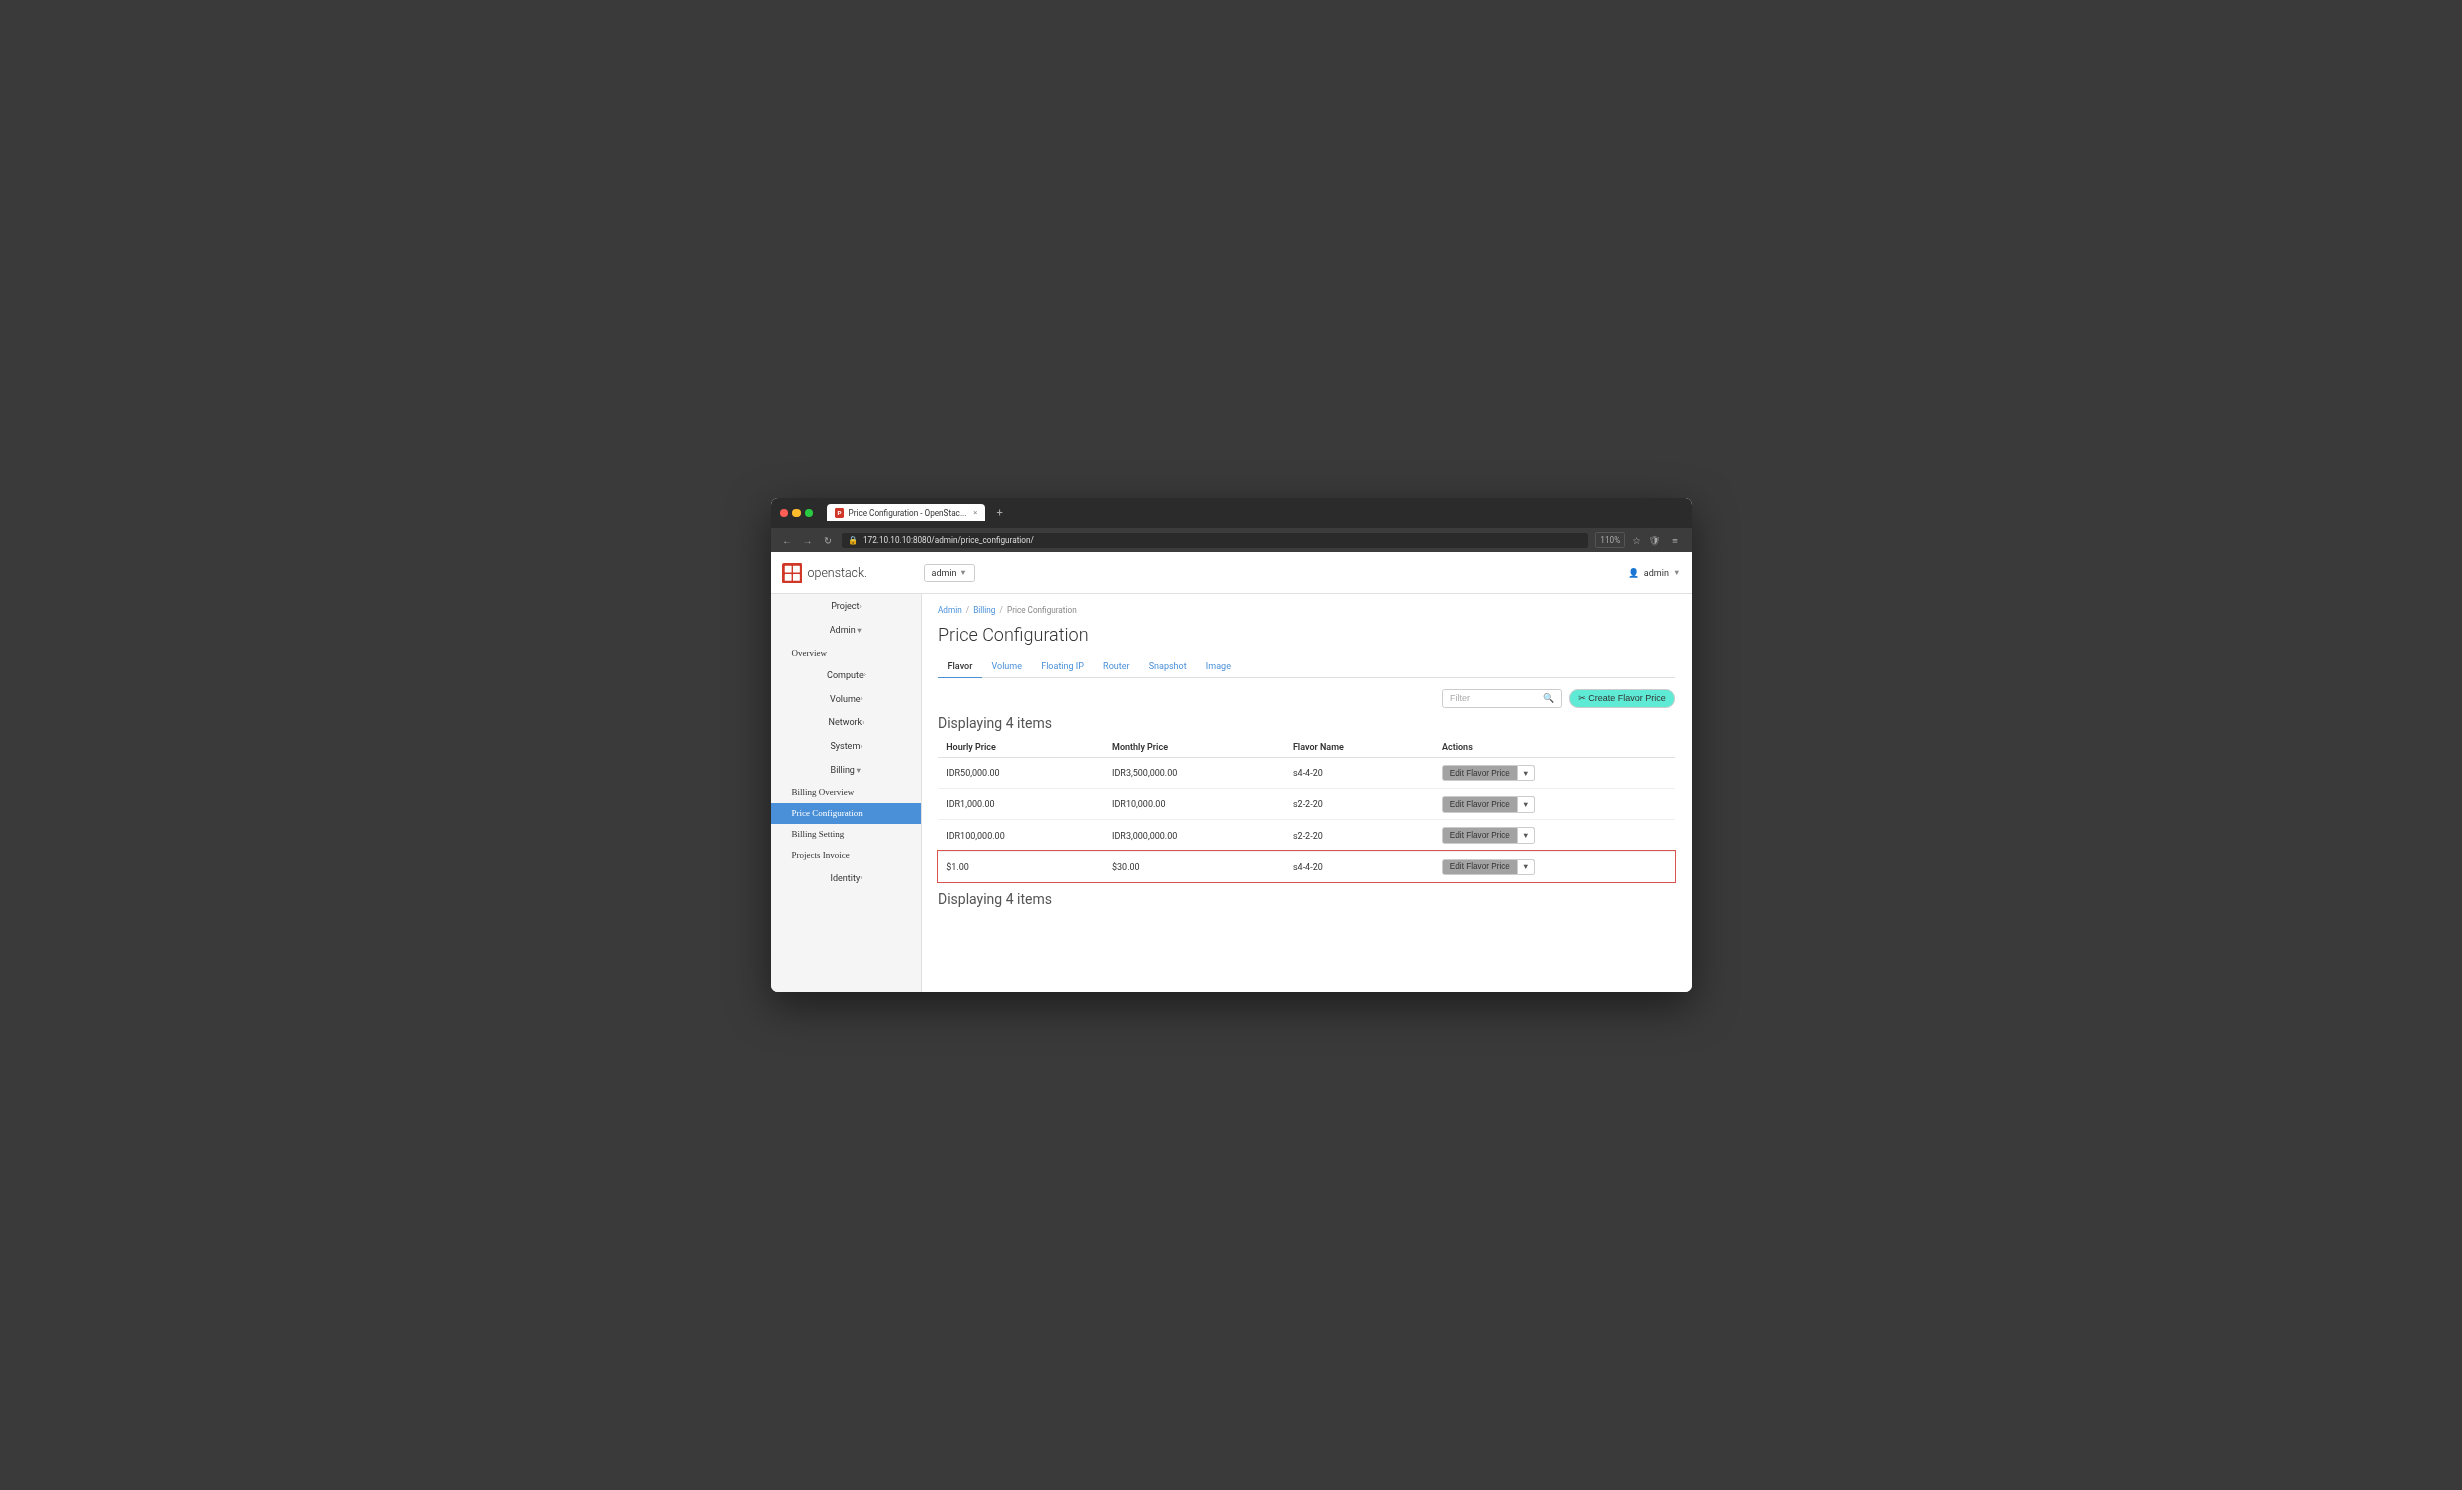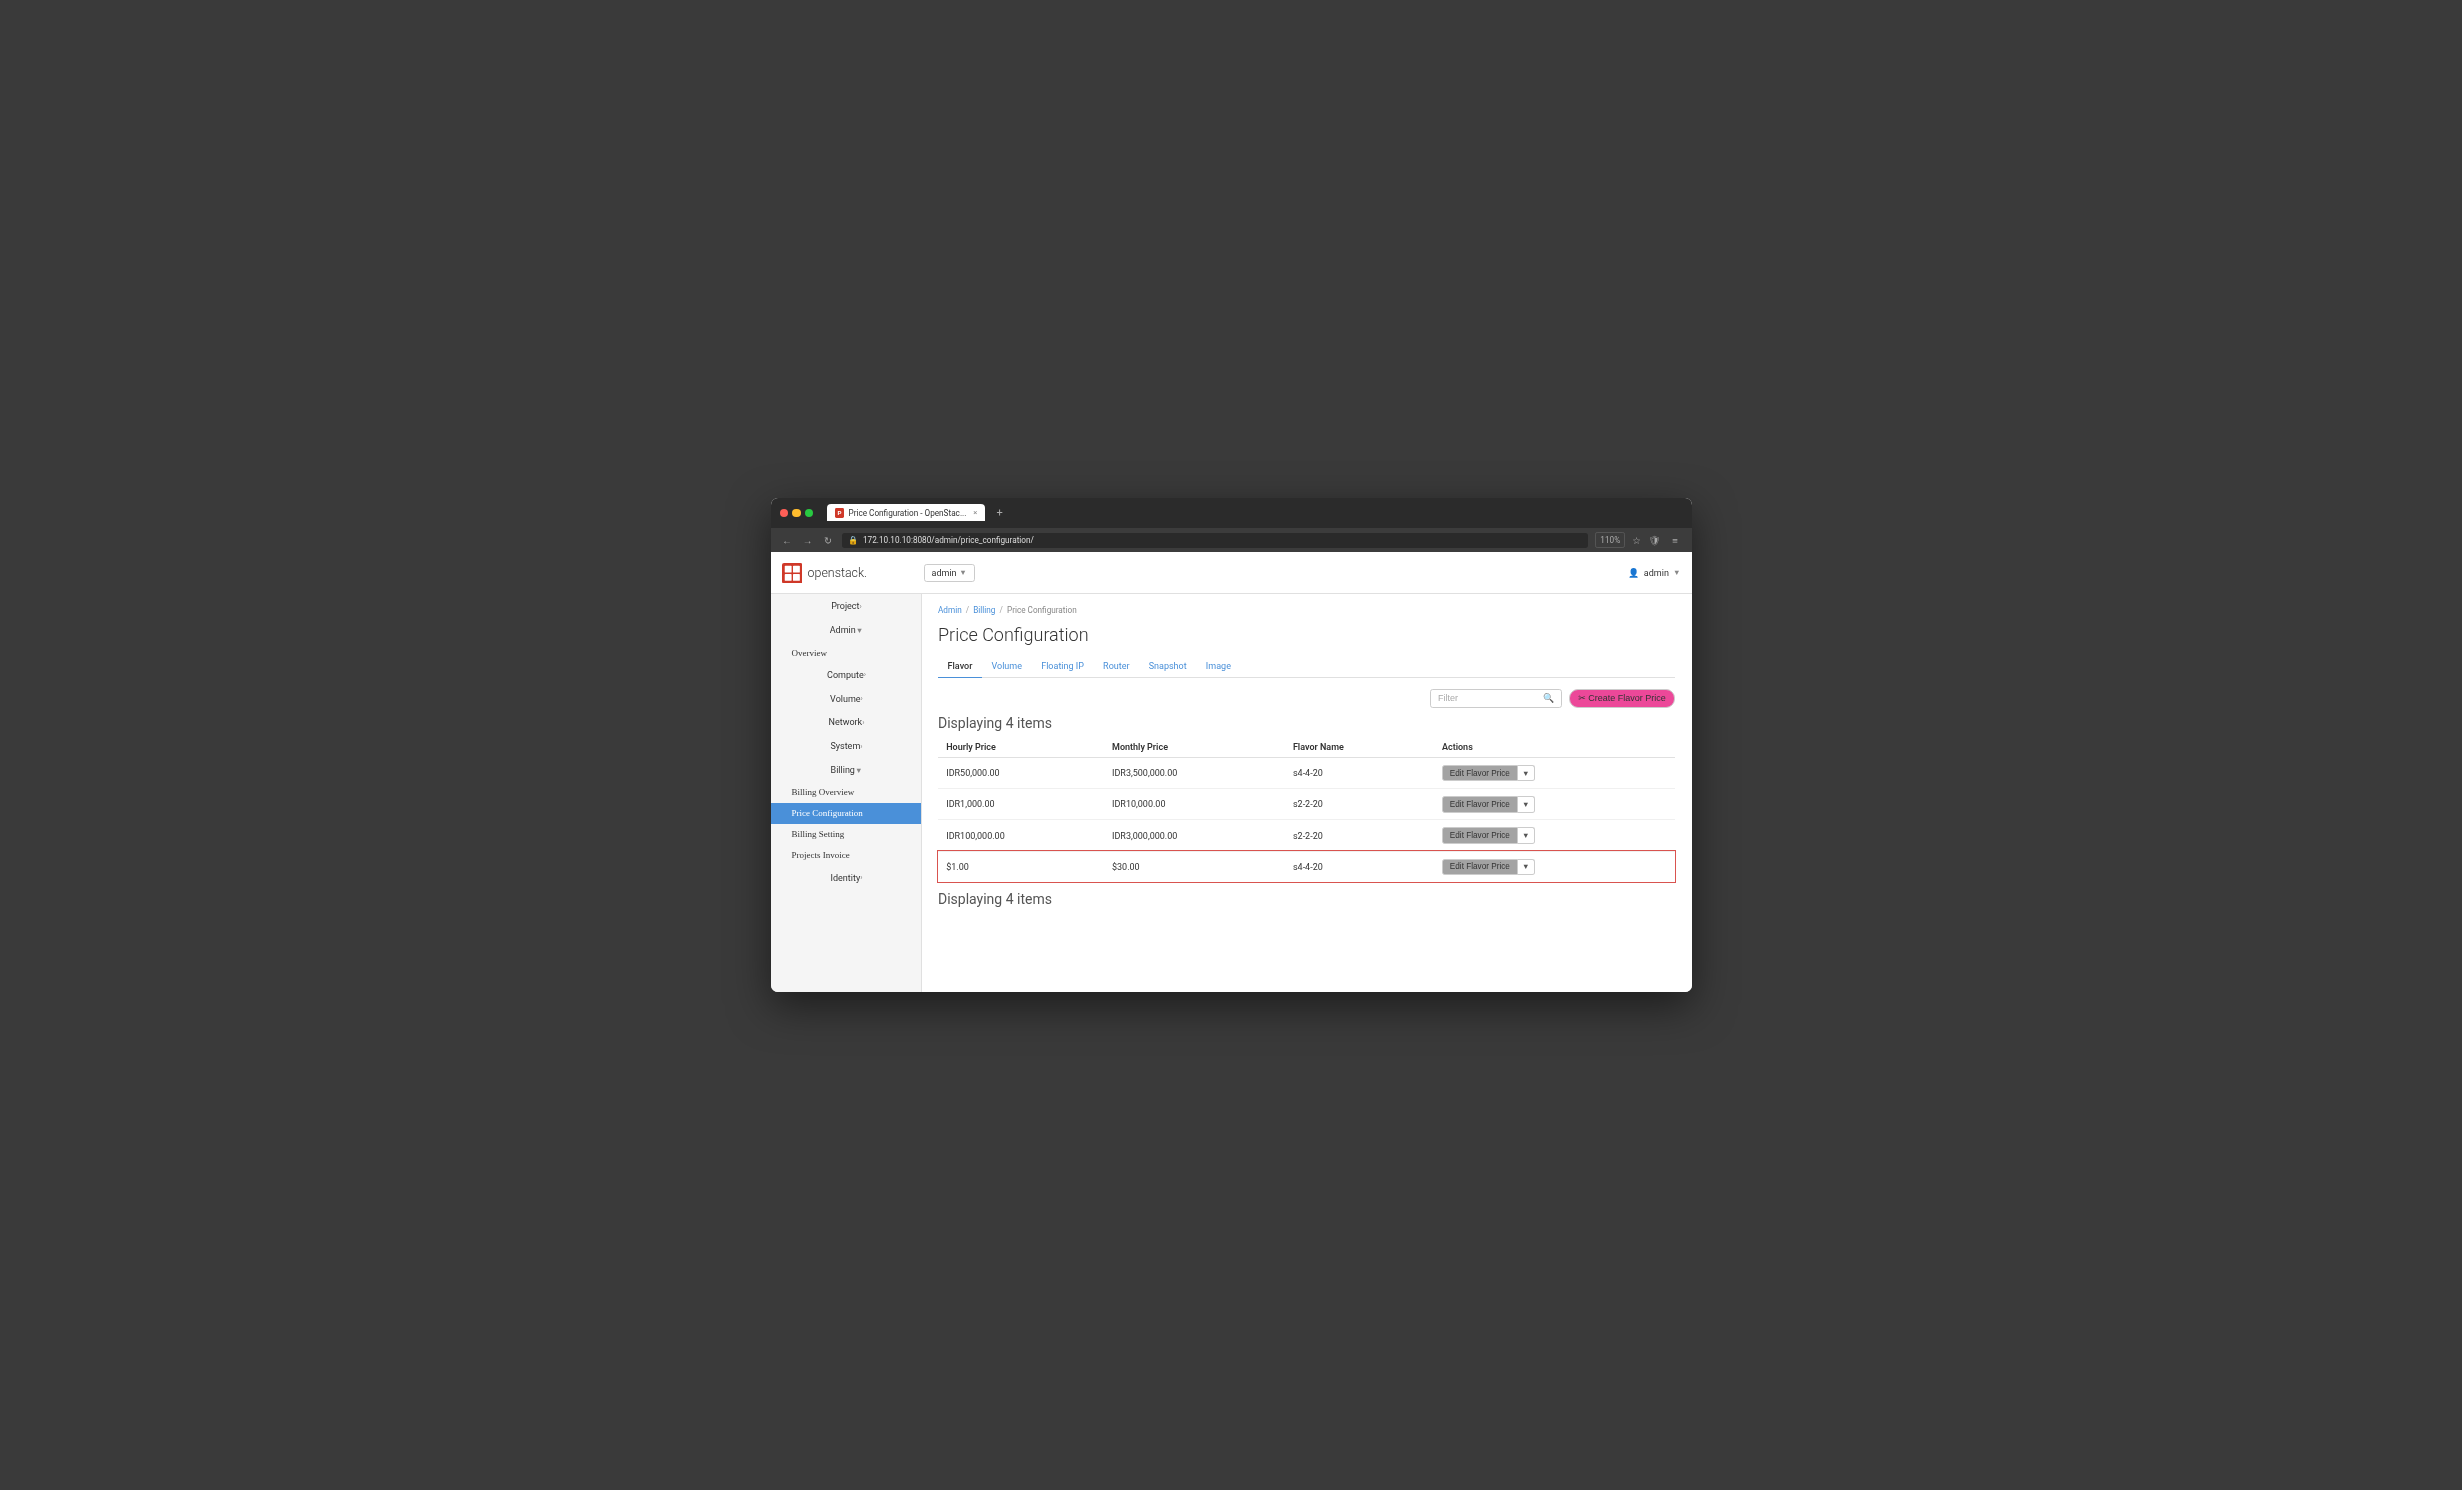--- a/index.html
+++ b/index.html
@@ -234,21 +234,21 @@
     
     .table-toolbar {
       display: flex;
       justify-content: flex-end;
       align-items: center;
       gap: 6.9px;
       margin-bottom: 6.9px;
     }
     .filter-icon { color: #aaa; font-size: 9px; }
     .create-btn {
-      background: #ec4899;
+      background: #5eead4;
       border: 0.7px solid #ccc;
       border-radius: 9px;
       padding: 3.4px 8.2px;
       cursor: pointer;
       font-size: 9px;
       color: #333;
       display: flex;
       align-items: center;
       gap: 4.1px;
     }
@@ -303,21 +303,21 @@
       color: #555;
     }
 
     .filter-wrapper {
       border: 0.7px solid #ccc;
       border-radius: 2.7px;
       padding: 3.4px 6.9px;
       display: flex;
       align-items: center;
       gap: 4.1px;
-      width: 132px;
+      width: 120px;
     }
     .filter-wrapper input {
       border: none;
       outline: none;
       font-size: 9px;
       color: #333;
       width: 100%;
     }
     .filter-wrapper input::placeholder { color: #aaa; }
   </style>

